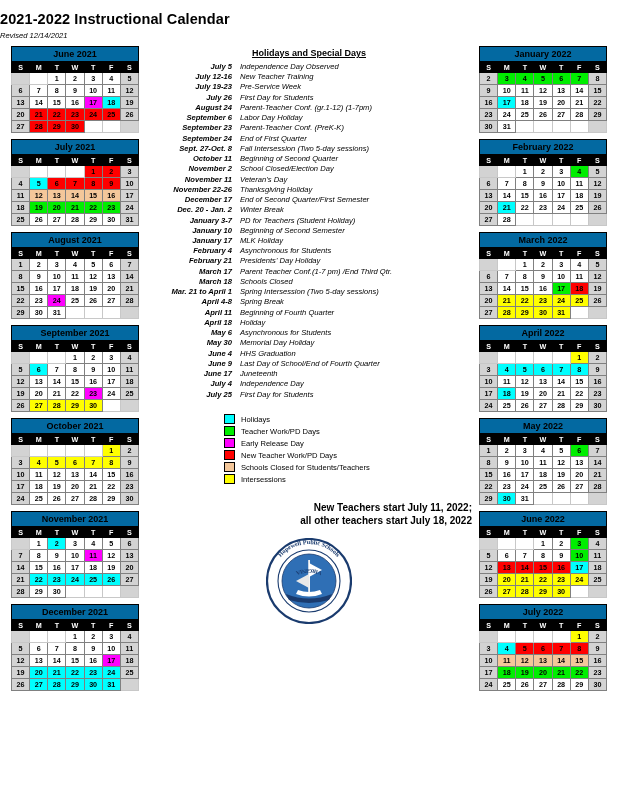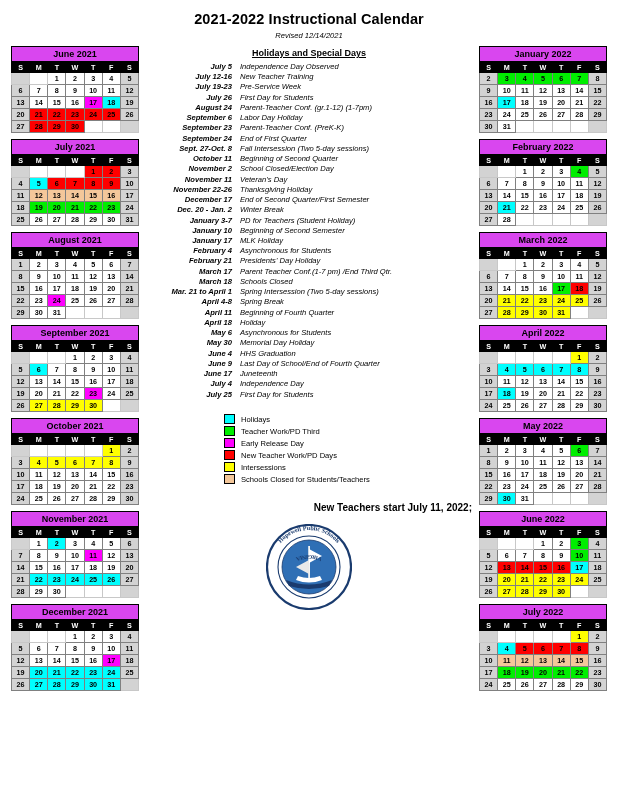--- a/index.html
+++ b/index.html
@@ -11,21 +11,20 @@
     width: 618px;
     height: 800px;
     font-family: "Liberation Sans", sans-serif;
     color: #000000;
     position: relative;
     overflow: hidden;
   }
 
   
   #header {
-    text-align: center;
     padding-top: 11px;
   }
   #doc-title {
     font-size: 14.5px;
     font-weight: bold;
     letter-spacing: 0.1px;
   }
   #doc-revised {
     font-size: 7.6px;
     font-style: italic;
@@ -50,21 +49,21 @@
     width: 128px;
     margin: 0 auto 6px auto;
     table-layout: fixed;
   }
   .month caption {
     border: 1px solid #000;
     border-bottom: none;
     font-size: 9px;
     font-weight: bold;
     padding: 2px 0 2px 0;
-    background: #d946ef;
+    background: #0369a1;
     caption-side: top;
   }
   .month th.dow {
     background: #000;
     color: #fff;
     font-size: 7.2px;
     font-weight: bold;
     height: 10px;
     text-align: center;
     border: 1px solid #000;
@@ -743,42 +742,43 @@
           </tbody>
         </table>
 
       <div id="legend">
           <div class="legend-row">
             <div class="legend-swatch" style="background: rgb(0, 255, 255);"></div>
             <div class="legend-label">Holidays</div>
           </div>
           <div class="legend-row">
             <div class="legend-swatch" style="background: rgb(0, 238, 0);"></div>
-            <div class="legend-label">Teacher Work/PD Third</div>
+            <div class="legend-label">Teacher Work/PD Days</div>
           </div>
           <div class="legend-row">
             <div class="legend-swatch" style="background: rgb(255, 0, 255);"></div>
             <div class="legend-label">Early Release Day</div>
           </div>
           <div class="legend-row">
             <div class="legend-swatch" style="background: rgb(255, 0, 0);"></div>
             <div class="legend-label">New Teacher Work/PD Days</div>
           </div>
           <div class="legend-row">
+            <div class="legend-swatch" style="background: rgb(244, 199, 154);"></div>
+            <div class="legend-label">Schools Closed for Students/Teachers</div>
+          </div>
+          <div class="legend-row">
             <div class="legend-swatch" style="background: rgb(255, 255, 0);"></div>
             <div class="legend-label">Intersessions</div>
           </div>
-          <div class="legend-row">
-            <div class="legend-swatch" style="background: rgb(244, 199, 154);"></div>
-            <div class="legend-label">Schools Closed for Students/Teachers</div>
-          </div>
         </div>
 
       <div id="note">
         <div>New Teachers start July 11, 2022;</div>
+        <div>all other teachers start July 18, 2022</div>
       </div>
 
       <div id="seal-wrap">
         <svg id="seal" width="86" height="86" viewBox="0 0 86 86">
           <circle cx="43" cy="43" r="42" fill="#ffffff" stroke="#1a3b6e" stroke-width="2.2"></circle>
           <circle cx="43" cy="43" r="31" fill="#ffffff" stroke="#1a3b6e" stroke-width="1.1"></circle>
           <circle cx="43" cy="43" r="27" fill="#2f6fb5" stroke="#1a3b6e" stroke-width="0.8"></circle>
           <path d="M20 56 q23 9 46 0 l-3 6 q-20 6 -40 0 z" fill="#1a3b6e"></path>
           <rect x="42.2" y="22" width="1.8" height="34" fill="#f2f2f2"></rect>
           <path d="M43 25 l13 7 -13 7 z" fill="#ffffff"></path>

